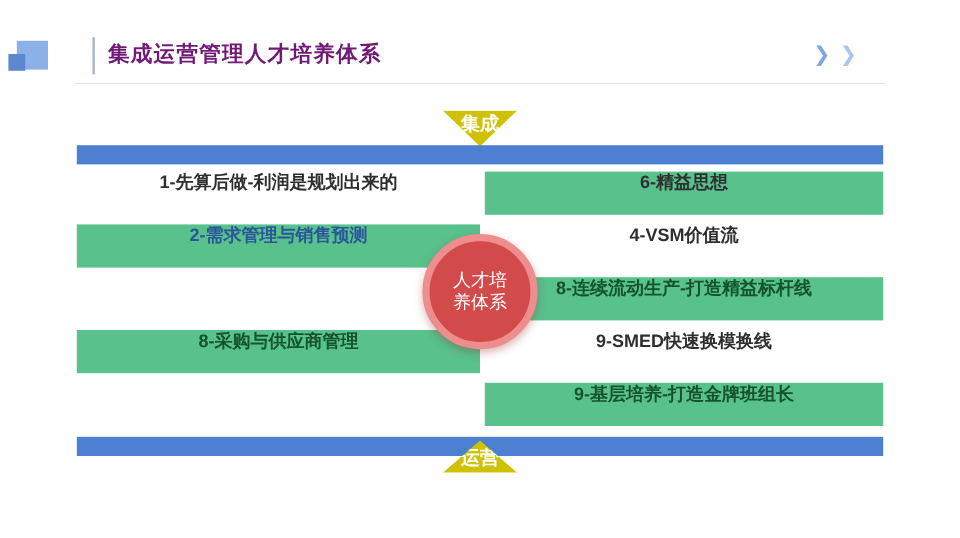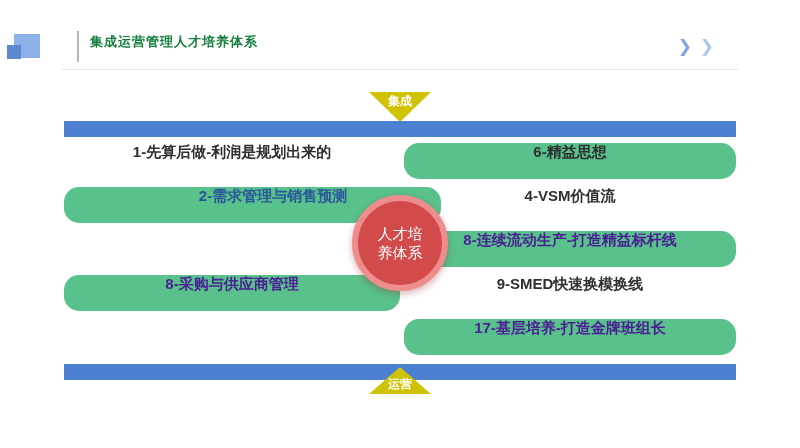--- a/index.html
+++ b/index.html
@@ -3,47 +3,47 @@
 <meta charset="utf-8">
 <style>
   html,body{margin:0;padding:0;background:#fff;}
   body{font-family:"Liberation Sans","DejaVu Sans",sans-serif;}
   .slide{position:relative;width:800px;height:448px;background:#ffffff;overflow:hidden;}
 
   
   .deco-light{position:absolute;left:14px;top:34px;width:26px;height:24px;background:#8cb0e8;}
   .deco-dark{position:absolute;left:7px;top:45px;width:14px;height:14px;background:#5d87cf;}
   .vline{position:absolute;left:77px;top:31px;width:2px;height:31px;background:#aab6c6;}
-  .title{position:absolute;left:90px;top:33px;margin:0;font-size:13px;font-weight:bold;color:#15803d;letter-spacing:1px;}
+  .title{position:absolute;left:90px;top:33px;margin:0;font-size:18px;font-weight:bold;color:#701a75;letter-spacing:1px;}
   .chevrons{position:absolute;right:86px;top:36px;font-size:17px;font-weight:bold;}
   .chevrons span{margin-left:3px;}
   .chev-1{color:#7da6e4;}
   .chev-2{color:#aac6ef;}
   .hdr-line{position:absolute;left:62px;top:69px;width:676px;height:1px;background:#e4e8ee;}
 
   
   .tri{position:absolute;left:369px;width:62px;background:#cfc104;color:#fff;
-       font-size:12px;font-weight:bold;display:flex;justify-content:center;}
+       font-size:16px;font-weight:bold;display:flex;justify-content:center;}
   .tri-top{top:92px;height:30px;clip-path:polygon(0 0,100% 0,50% 100%);align-items:flex-start;padding-top:1px;box-sizing:border-box;}
   .tri-bottom{top:367px;height:27px;clip-path:polygon(50% 0,100% 100%,0 100%);align-items:flex-end;padding-bottom:1px;box-sizing:border-box;}
 
   
   .bar{position:absolute;left:64px;width:672px;height:16px;background:#4e80d2;}
   .bar-top{top:121px;}
   .bar-bottom{top:364px;}
 
   
   .row{position:absolute;height:36px;display:flex;justify-content:center;
        font-size:15px;font-weight:600;color:#2f2f2f;text-align:center;}
   .row.left{left:64px;width:336px;}
   .row.right{left:404px;width:332px;}
   .y1{top:143px}.y2{top:187px}.y3{top:231px}.y4{top:275px}.y5{top:319px}
-  .green{background:#58c18c;border-radius:15px;}
-  .t-white{color:#4c1d95;}
-  .t-blue{color:#2b579a;padding-left:41px;}
+  .green{background:#58c18c;}
+  .t-white{color:#14532d;}
+  .t-blue{color:#2b579a;}
 
   
   .circle{position:absolute;left:352px;top:195px;width:96px;height:96px;border-radius:50%;
           background:#d24a4a;border:6px solid #ee8d8d;box-sizing:border-box;
           display:flex;flex-direction:column;align-items:center;justify-content:center;
           color:#fff;font-size:15px;font-weight:normal;line-height:19px;z-index:5;
           box-shadow:0 3px 7px rgba(150,40,40,.35);}
 </style>
 </head>
 <body>
@@ -81,21 +81,21 @@
   <div class="row right y2">
     <span>4-VSM价值流</span>
   </div>
   <div class="row right y3 green t-white">
     <span>8-连续流动生产-打造精益标杆线</span>
   </div>
   <div class="row right y4">
     <span>9-SMED快速换模换线</span>
   </div>
   <div class="row right y5 green t-white">
-    <span>17-基层培养-打造金牌班组长</span>
+    <span>9-基层培养-打造金牌班组长</span>
   </div>
 
   <div class="bar bar-bottom"></div>
   <div class="tri tri-bottom">
     <span>运营</span>
   </div>
 
   <div class="circle">
     <span>人才培</span>
     <span>养体系</span>

